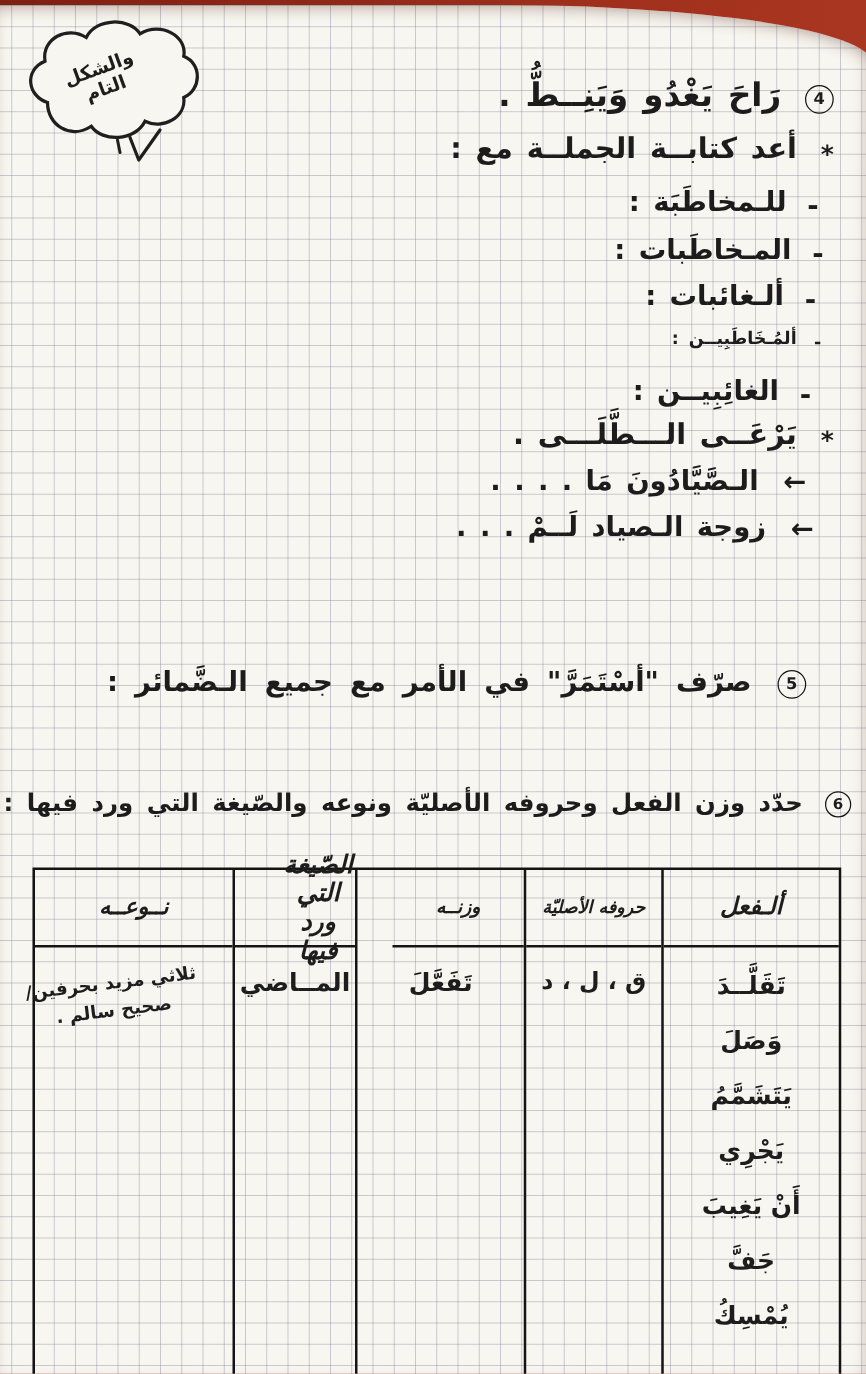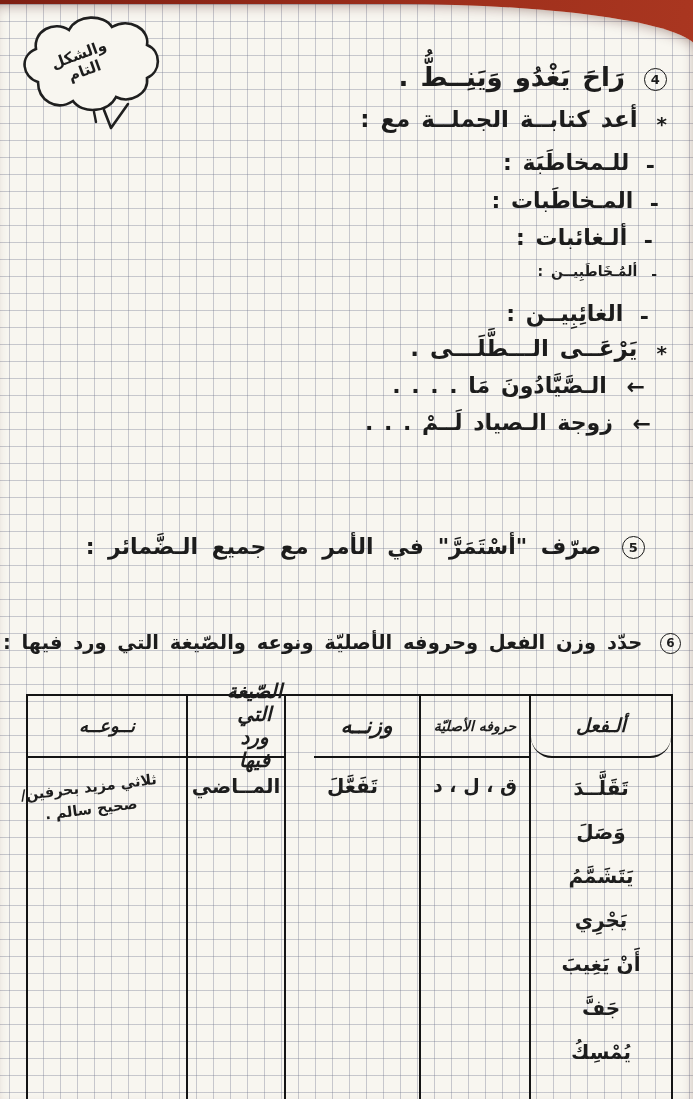--- a/index.html
+++ b/index.html
@@ -121,39 +121,39 @@
   </div>
 
   <div class="line" style="top:627px;right:16px;font-size:19.5px;word-spacing:4px;">
     <span class="num-circle" style="width:19px;height:19px;font-size:12px;">6</span>
     <span>حدّد وزن الفعل وحروفه الأصليّة ونوعه والصّيغة التي ورد فيها :</span>
   </div>
 
   <div class="table">
 
     <div class="col" style="flex:0 0 140px;">
-      <div class="col-head" style="font-size:19px;border-radius:21px;">ألـفعل</div>
+      <div class="col-head" style="font-size:19px;">ألـفعل</div>
       <div class="col-body" style="padding-top:8px;">
         <div class="verb">تَقَلَّــدَ</div>
         <div class="verb">وَصَلَ</div>
         <div class="verb">يَتَشَمَّمُ</div>
         <div class="verb">يَجْرِي</div>
         <div class="verb">أَنْ يَغِيبَ</div>
         <div class="verb">جَفَّ</div>
         <div class="verb">يُمْسِكُ</div>
       </div>
     </div>
 
     <div class="col" style="flex:0 0 108px;">
       <div class="col-head" style="font-size:14px;">حروفه الأصليّة</div>
       <div class="col-body cell-top">ق ، ل ، د</div>
     </div>
 
     <div class="col" style="flex:0 0 133px;">
-      <div class="col-head" style="font-size:22px;margin-left:28px;">وزنــه</div>
+      <div class="col-head" style="font-size:15px;margin-left:28px;">وزنــه</div>
       <div class="col-body cell-top" style="font-size:20px;">تَفَعَّلَ</div>
     </div>
 
     <div class="col" style="flex:0 0 96px;">
       <div class="col-head" style="font-size:20px;white-space:normal;padding-left:40px;">الصّيغة التي ورد فيها</div>
       <div class="col-body cell-top" style="font-size:20px;">المــاضي</div>
     </div>
 
     <div class="col" style="flex:1 1 auto;">
       <div class="col-head" style="font-size:18px;">نــوعــه</div>

